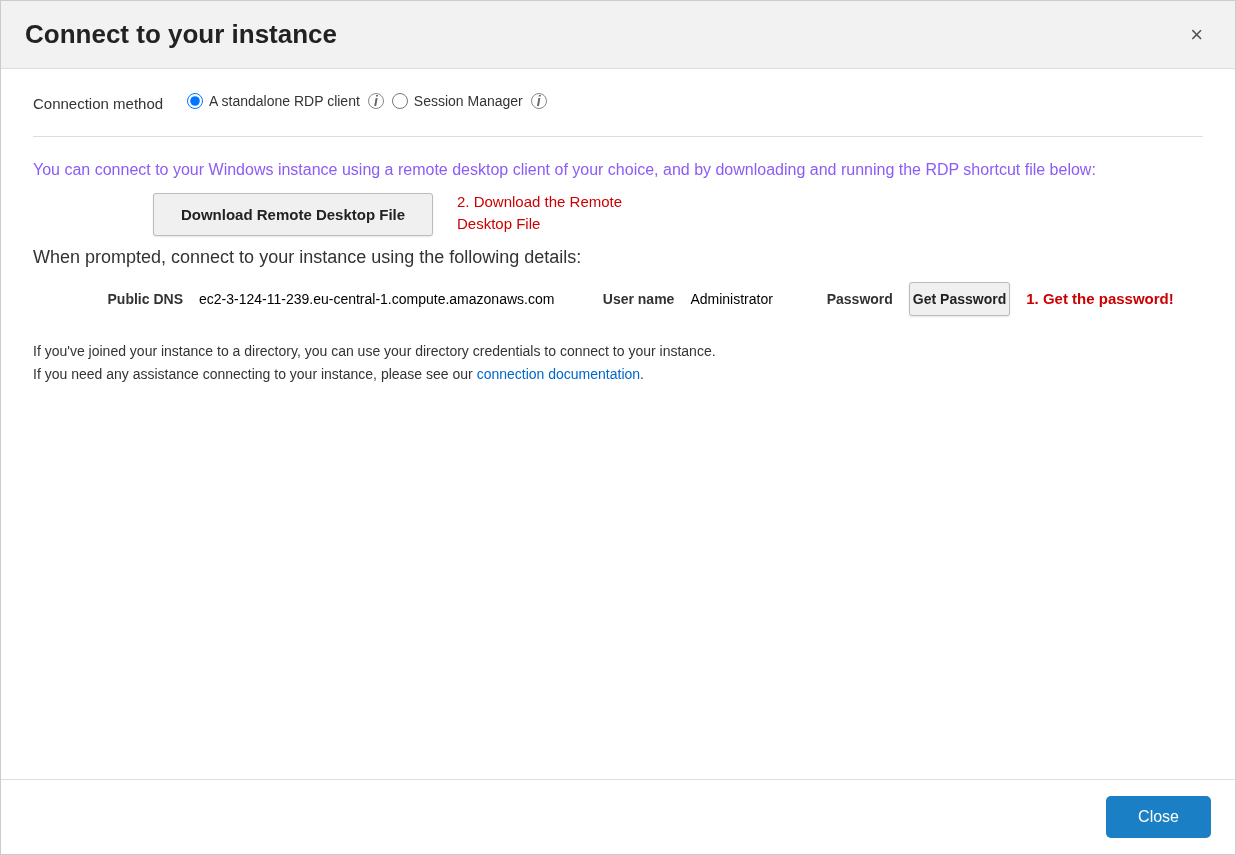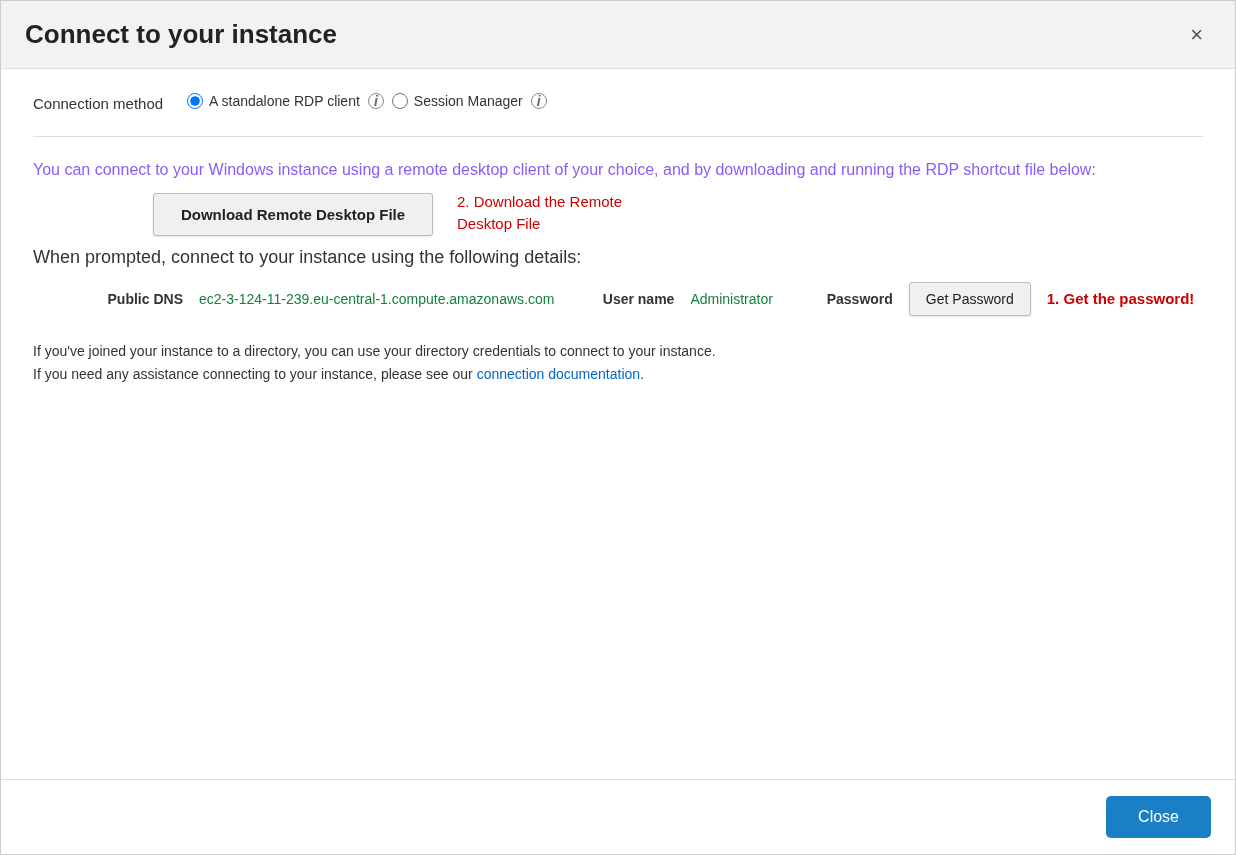--- a/index.html
+++ b/index.html
@@ -175,36 +175,36 @@
 
     .detail-label {
       font-weight: bold;
       font-size: 14px;
       text-align: right;
       min-width: 110px;
     }
 
     .detail-value {
       font-size: 14px;
-      color: #15803d;
+      color: #000000;
     }
 
     .password-row {
       display: flex;
       align-items: center;
       gap: 16px;
     }
 
     .get-password-btn {
       background: #f0f0f0;
       border: 1px solid #bbb;
       border-radius: 3px;
-      padding: 8px 16px;
-      font-size: 14px;
-      font-weight: normal;
+      padding: 8px 3px;
+      font-size: 14px;
+      font-weight: bold;
       cursor: pointer;
       color: #222;
       box-shadow: 0 1px 2px rgba(0,0,0,0.1);
     }
 
     .annotation-password {
       color: #cc0000;
       font-size: 15px;
       font-weight: bold;
     }

